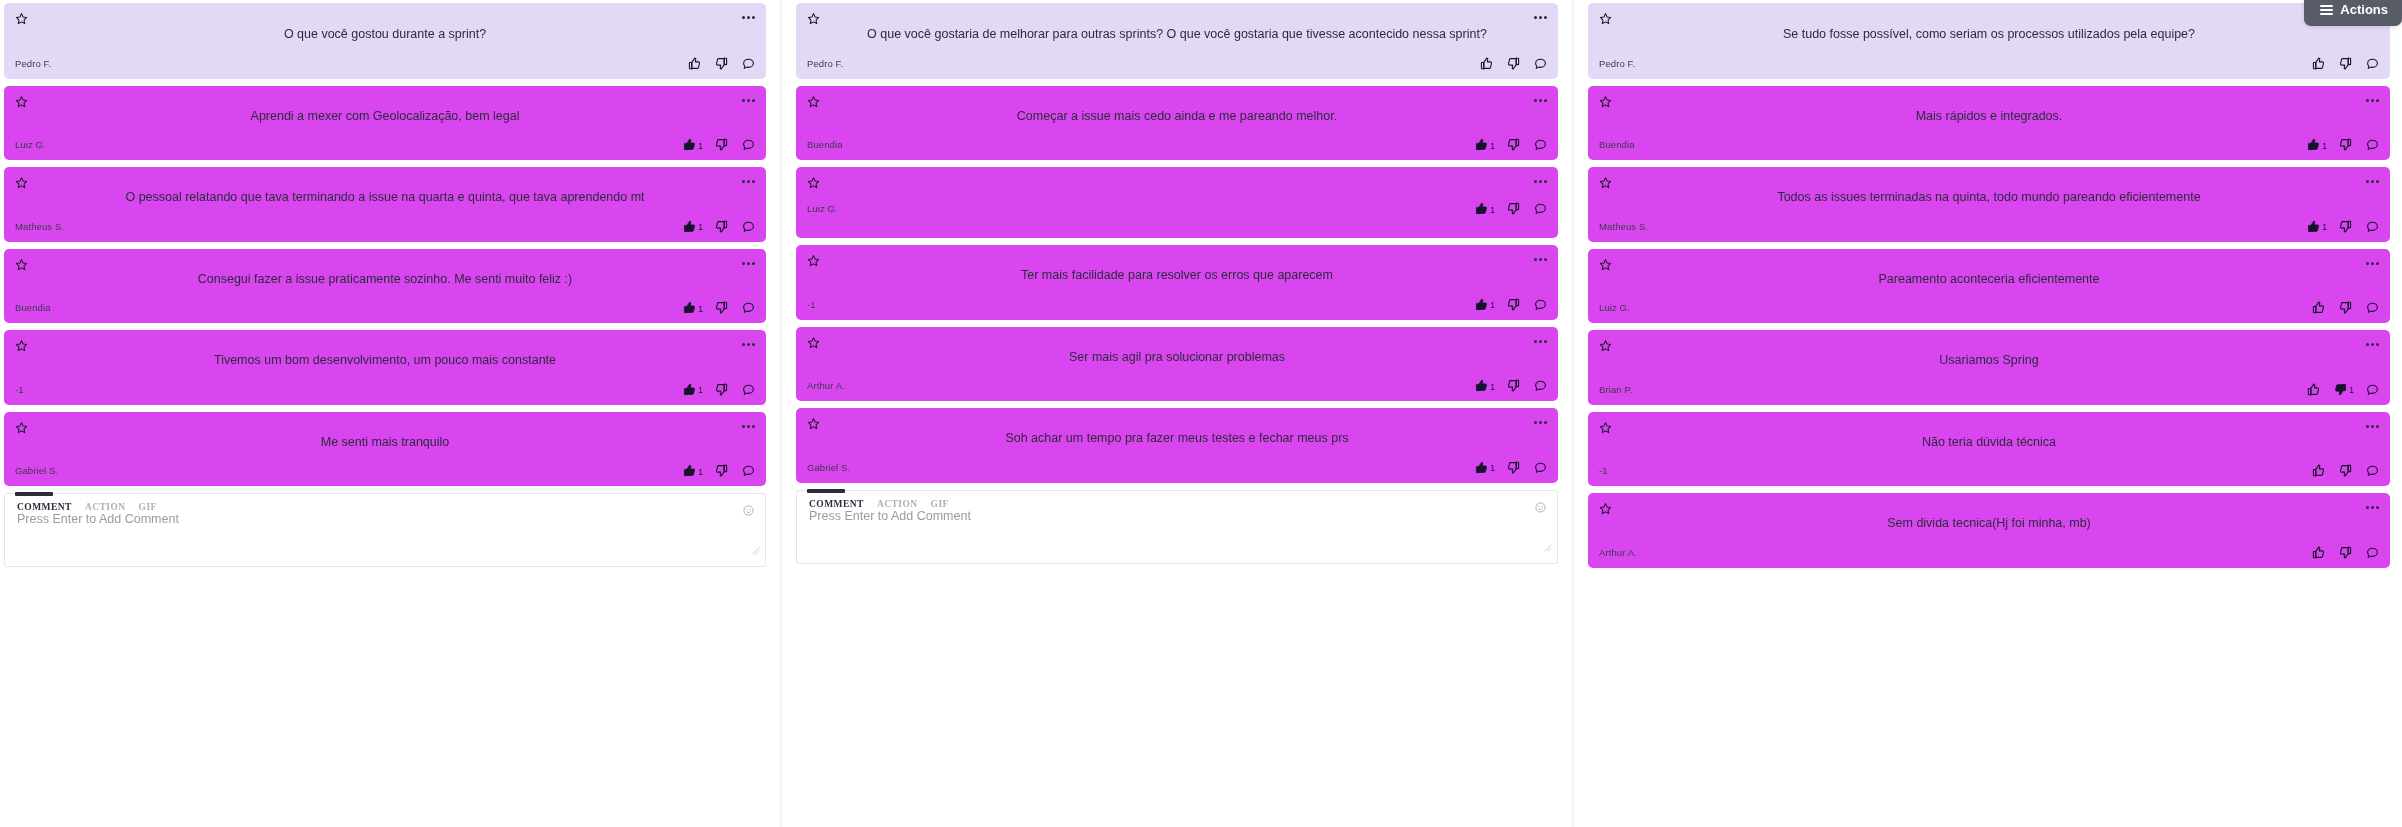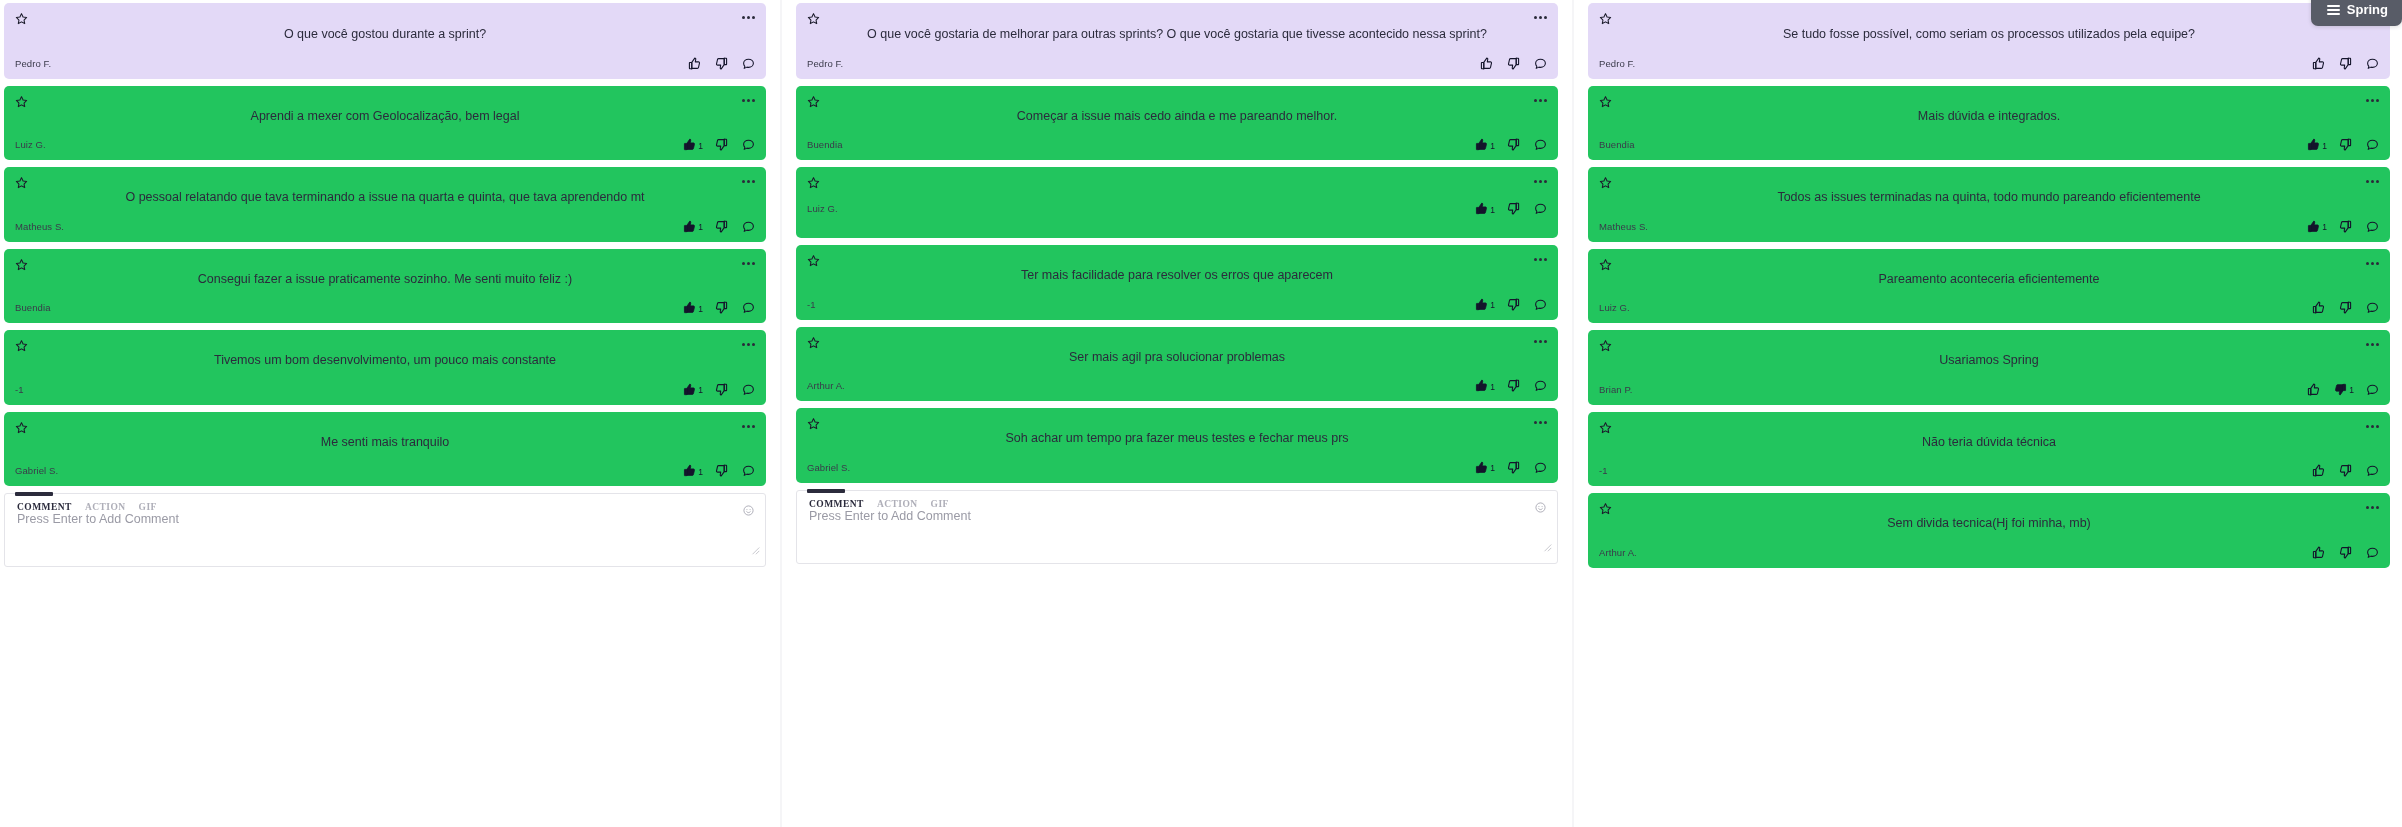--- a/index.html
+++ b/index.html
@@ -36,21 +36,21 @@
   }
   .col-2 { width: 770px; padding-left: 4px; padding-right: 4px; }
   .col-3 { width: 810px; padding-left: 4px; padding-right: 4px; }
 
   .col-inner { display: flex; flex-direction: column; gap: 7px; padding-top: 3px; }
 
   
   .card {
     position: relative;
     border-radius: 5px;
-    background: #22c55e;
+    background: #d946ef;
     padding: 8px 11px 8px 11px;
     min-height: 71px;
     display: flex;
     flex-direction: column;
   }
   .card.question { background: #e3d9f7; }
 
   .card-top {
     display: flex;
     align-items: flex-start;
@@ -729,21 +729,21 @@
           <div class="card-top">
             <span class="star-icon"><svg viewBox="0 0 24 24" width="13" height="13" fill="none" stroke="currentColor" stroke-width="2" stroke-linejoin="round">
                 <polygon points="12,3 14.9,9.2 21.5,10 16.7,14.8 17.9,21.4 12,18.2 6.1,21.4 7.3,14.8 2.5,10 9.1,9.2"></polygon>
               </svg></span>
             <span class="dots-icon">
               <i></i>
               <i></i>
               <i></i>
             </span>
           </div>
-          <div class="card-text">Mais dúvida e integrados.</div>
+          <div class="card-text">Mais rápidos e integrados.</div>
           <div class="card-bottom">
             <span class="author">Buendia</span>
             <div class="actions">
               <span class="act">
                 <svg viewBox="0 0 24 24" width="13" height="13" fill="currentColor" stroke="currentColor" stroke-width="1.4" stroke-linejoin="round">
                   <path d="M7 22V10l5.5-8c1.2 0 2 1 1.8 2.2L13.5 9h5.8c1.3 0 2.2 1.2 1.9 2.4l-1.9 8c-.2 1-1.1 1.6-2 1.6H7z"></path>
                   <rect x="2.6" y="10" width="4.4" height="11.6" rx="0.7"></rect>
                 </svg>
                 <span class="act-count">1</span>
               </span>
@@ -949,15 +949,15 @@
         </div>
       </div>
   </div>
 
   <div class="actions-btn">
     <span class="burger">
         <i></i>
         <i></i>
         <i></i>
       </span>
-    <span>Spring</span>
+    <span>Actions</span>
   </div>
 </div>
 
 </body></html>

